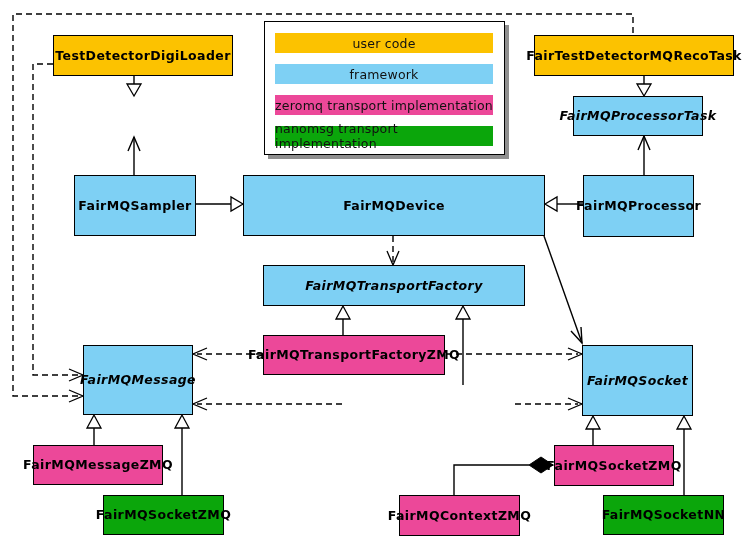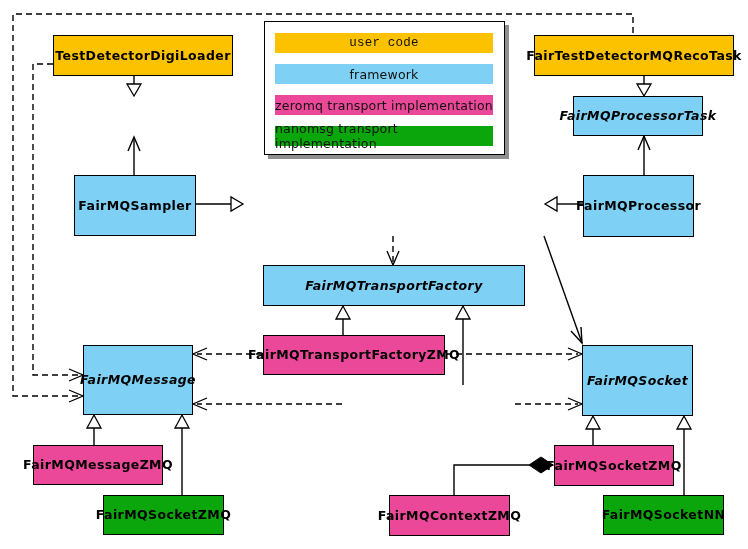--- a/index.html
+++ b/index.html
@@ -22,21 +22,21 @@
   .legend{
     position:absolute;left:264px;top:21px;width:241px;height:134px;z-index:2;
     background:#fff;border:1.5px solid #000;box-sizing:border-box;
     box-shadow:4px 4px 0 #8f8f8f;
   }
   .legend-row{
     position:absolute;left:10px;width:218px;height:20px;
     display:flex;align-items:center;justify-content:center;
     font-size:12.5px;font-weight:normal;letter-spacing:.2px;color:#111;
   }
-  .lr0{top:11px;font-family:Liberation Mono, monospace;} .lr1{top:42px;} .lr2{top:73px;} .lr3{top:104px;}
+  .lr0{top:11px;} .lr1{top:42px;} .lr2{top:73px;} .lr3{top:104px;}
 </style>
 </head>
 <body>
 
 <div class="canvas">
 
   <svg class="edges" width="748" height="549" viewBox="0 0 748 549">
 
     <g stroke="#000" stroke-width="1.4" fill="none" stroke-dasharray="6 4">
       <path d="M53,64 L33,64 L33,375 L79,375"></path>
@@ -102,24 +102,25 @@
     <div class="legend-row lr0 cat-user">user code</div>
     <div class="legend-row lr1 cat-framework">framework</div>
     <div class="legend-row lr2 cat-zeromq">zeromq transport implementation</div>
     <div class="legend-row lr3 cat-nanomsg">nanomsg transport implementation</div>
   </div>
 
   <div class="node cat-user" style="left:534px;top:35px;width:200px;height:41px">FairTestDetectorMQRecoTask</div>
   <div class="node cat-user" style="left:53px;top:35px;width:180px;height:41px">TestDetectorDigiLoader</div>
   <div class="node cat-framework abstract" style="left:573px;top:96px;width:130px;height:40px">FairMQProcessorTask</div>
   <div class="node cat-framework" style="left:74px;top:175px;width:122px;height:61px">FairMQSampler</div>
+  <div class="node cat-framework" style="left:243px;top:175px;width:302px;height:61px">FairMQDevice</div>
   <div class="node cat-framework" style="left:583px;top:175px;width:111px;height:62px">FairMQProcessor</div>
   <div class="node cat-framework abstract" style="left:263px;top:265px;width:262px;height:41px">FairMQTransportFactory</div>
   <div class="node cat-zeromq" style="left:263px;top:335px;width:182px;height:40px">FairMQTransportFactoryZMQ</div>
   <div class="node cat-framework abstract" style="left:83px;top:345px;width:110px;height:70px">FairMQMessage</div>
   <div class="node cat-framework abstract" style="left:582px;top:345px;width:111px;height:71px">FairMQSocket</div>
   <div class="node cat-zeromq" style="left:33px;top:445px;width:130px;height:40px">FairMQMessageZMQ</div>
   <div class="node cat-nanomsg" style="left:103px;top:495px;width:121px;height:40px">FairMQSocketZMQ</div>
   <div class="node cat-zeromq" style="left:554px;top:445px;width:120px;height:41px">FairMQSocketZMQ</div>
   <div class="node cat-nanomsg" style="left:603px;top:495px;width:121px;height:40px">FairMQSocketNN</div>
-  <div class="node cat-zeromq" style="left:389px;top:495px;width:121px;height:41px">FairMQContextZMQ</div>
+  <div class="node cat-zeromq" style="left:399px;top:495px;width:121px;height:41px">FairMQContextZMQ</div>
 
 </div>
 
 </body></html>

